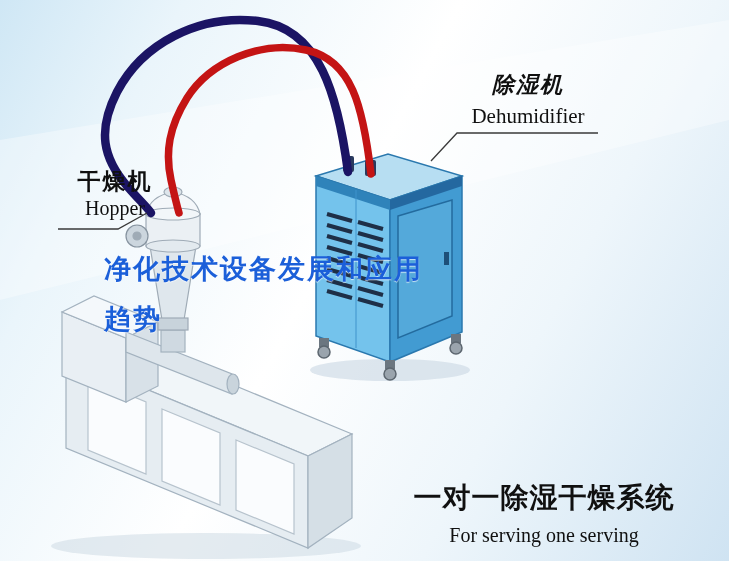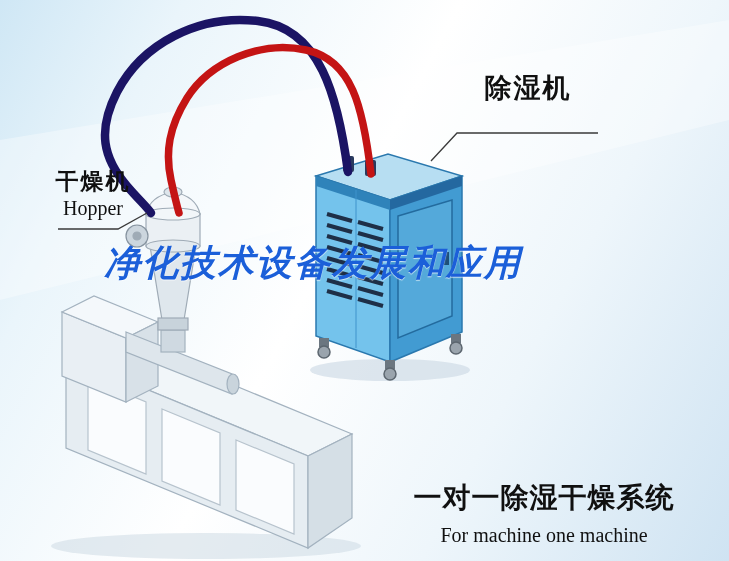--- a/index.html
+++ b/index.html
@@ -6,31 +6,31 @@
   .canvas{
     position:relative;width:729px;height:561px;overflow:hidden;
     background:linear-gradient(118deg,#cfe7f5 0%,#eaf5fb 18%,#ffffff 45%,#eef6fb 70%,#cfe3f2 100%);
     font-family:"DejaVu Sans",sans-serif;
   }
   .art{position:absolute;left:0;top:0;}
   .label{position:absolute;color:#111;}
   .zh{font-weight:bold;color:#101010;}
   .en{font-family:"Liberation Serif","DejaVu Serif",serif;color:#101010;}
   .dehu-label{left:450px;top:70px;width:156px;text-align:center;}
-  .dehu-label .zh{font-size:27px;letter-spacing:2px;}
+  .dehu-label .zh{font-size:22px;letter-spacing:2px;font-style:italic;}
   .dehu-label .en{font-size:21px;margin-top:4px;}
-  .hopper-label{left:30px;top:166px;width:126px;text-align:center;}
+  .hopper-label{left:52px;top:166px;width:126px;text-align:center;}
   .hopper-label .zh{font-size:23px;letter-spacing:2px;}
   .hopper-label .en{font-size:20px;margin-top:0;}
   .caption{left:392px;top:450px;width:304px;text-align:center;margin-top:29px;}
   .caption .zh{font-size:28px;letter-spacing:1px;}
   .caption .en{font-size:20px;margin-top:7px;}
   .main-title{
-    position:absolute;left:104px;top:238px;
-    font-size:36px;line-height:50px;font-weight:bold;font-style:italic;
+    position:absolute;left:104px;top:244px;
+    font-size:27px;line-height:50px;font-weight:bold;
     color:#1b5fd9;letter-spacing:2px;
     text-shadow:0 1px 1px rgba(255,255,255,0.7);
   }
 </style>
 </head>
 <body>
 
 <div class="canvas">
 
   <svg class="art" viewBox="0 0 729 561" width="729" height="561">
@@ -90,29 +90,31 @@
 
     <path d="M348,172 C338,96 320,28 258,21 C198,14 142,44 117,92 C97,131 103,158 127,186 C139,200 147,207 151,213" fill="none" stroke="#1b1464" stroke-width="8.5" stroke-linecap="round"></path>
     <path d="M371,174 C363,106 352,60 306,50 C260,40 210,62 187,98 C169,127 165,152 171,180 C175,198 177,206 179,213" fill="none" stroke="#c41414" stroke-width="7.5" stroke-linecap="round"></path>
 
     <path d="M598,133 L457,133 L431,161" fill="none" stroke="#3a3a3a" stroke-width="1.3"></path>
     <path d="M58,229 L118,229 L147,213" fill="none" stroke="#3a3a3a" stroke-width="1.3"></path>
   </svg>
 
   <div class="label dehu-label">
     <div class="zh">除湿机</div>
+    <div class="en">Dehumidifier</div>
   </div>
 
   <div class="label hopper-label">
     <div class="zh">干燥机</div>
     <div class="en">Hopper</div>
   </div>
 
   <div class="main-title">
     <div>净化技术设备发展和应用</div>
+    <div>趋势</div>
   </div>
 
   <div class="label caption">
     <div class="zh">一对一除湿干燥系统</div>
-    <div class="en">For machine one machine</div>
+    <div class="en">For serving one serving</div>
   </div>
 
 </div>
 
 </body></html>

